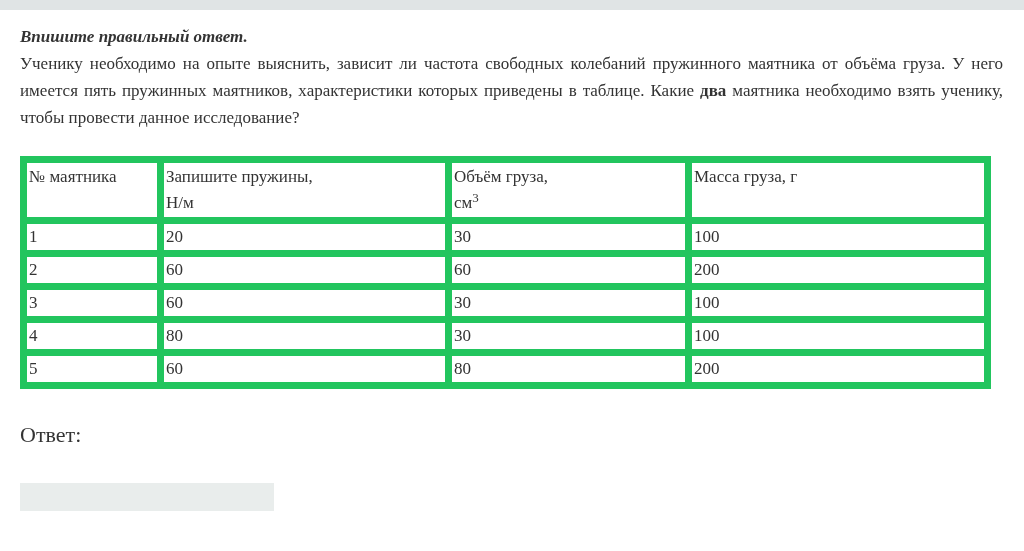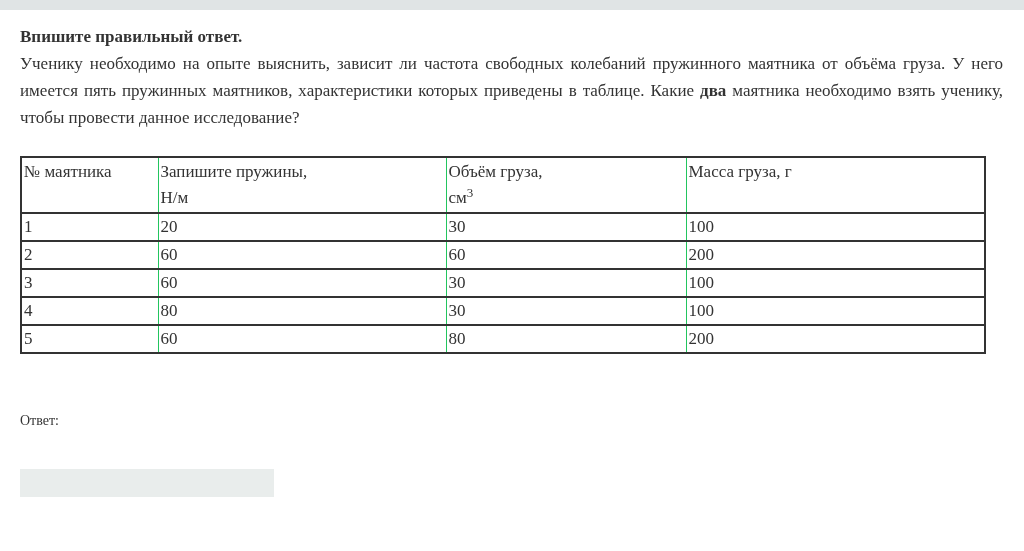--- a/index.html
+++ b/index.html
@@ -18,20 +18,21 @@
     background: #e0e4e5;
   }
   .content {
     padding: 0 21px 0 20px;
   }
   .question-title {
     margin: 18px 0 0 0;
     font-size: 17px;
     line-height: 17px;
     font-weight: bold;
+    font-style: italic;
   }
   .question-text {
     margin: 5px 0 0 0;
     font-size: 17px;
     line-height: 27px;
     text-align: justify;
   }
   .question-text b { font-weight: bold; }
   table.pendulum-table {
     margin-top: 25px;
@@ -40,21 +41,21 @@
     border: 2px solid #333333;
     table-layout: fixed;
     font-size: 17px;
   }
   table.pendulum-table col.c1 { width: 137px; }
   table.pendulum-table col.c2 { width: 288px; }
   table.pendulum-table col.c3 { width: 240px; }
   table.pendulum-table col.c4 { width: 299px; }
   table.pendulum-table th,
   table.pendulum-table td {
-    border: 1px solid #22c55e;
+    border: 7px solid #22c55e;
     padding: 1px 2px;
     text-align: left;
     vertical-align: top;
     font-weight: normal;
   }
   table.pendulum-table th {
     height: 51px;
     line-height: 26px;
   }
   table.pendulum-table td {
@@ -66,22 +67,22 @@
     font-size: 13px;
     line-height: 0;
     vertical-align: 6px;
   }
   .answer-instruction {
     margin: 26px 0 0 0;
     font-size: 17px;
     line-height: 18px;
   }
   .answer-label {
-    margin: 58px 0 0 0;
-    font-size: 14px;
+    margin: 37px 0 0 0;
+    font-size: 22px;
     line-height: 18px;
   }
   .answer-input {
     display: block;
     margin-top: 39px;
     width: 254px;
     height: 28px;
     background: #e9edec;
     border: none;
     outline: none;

